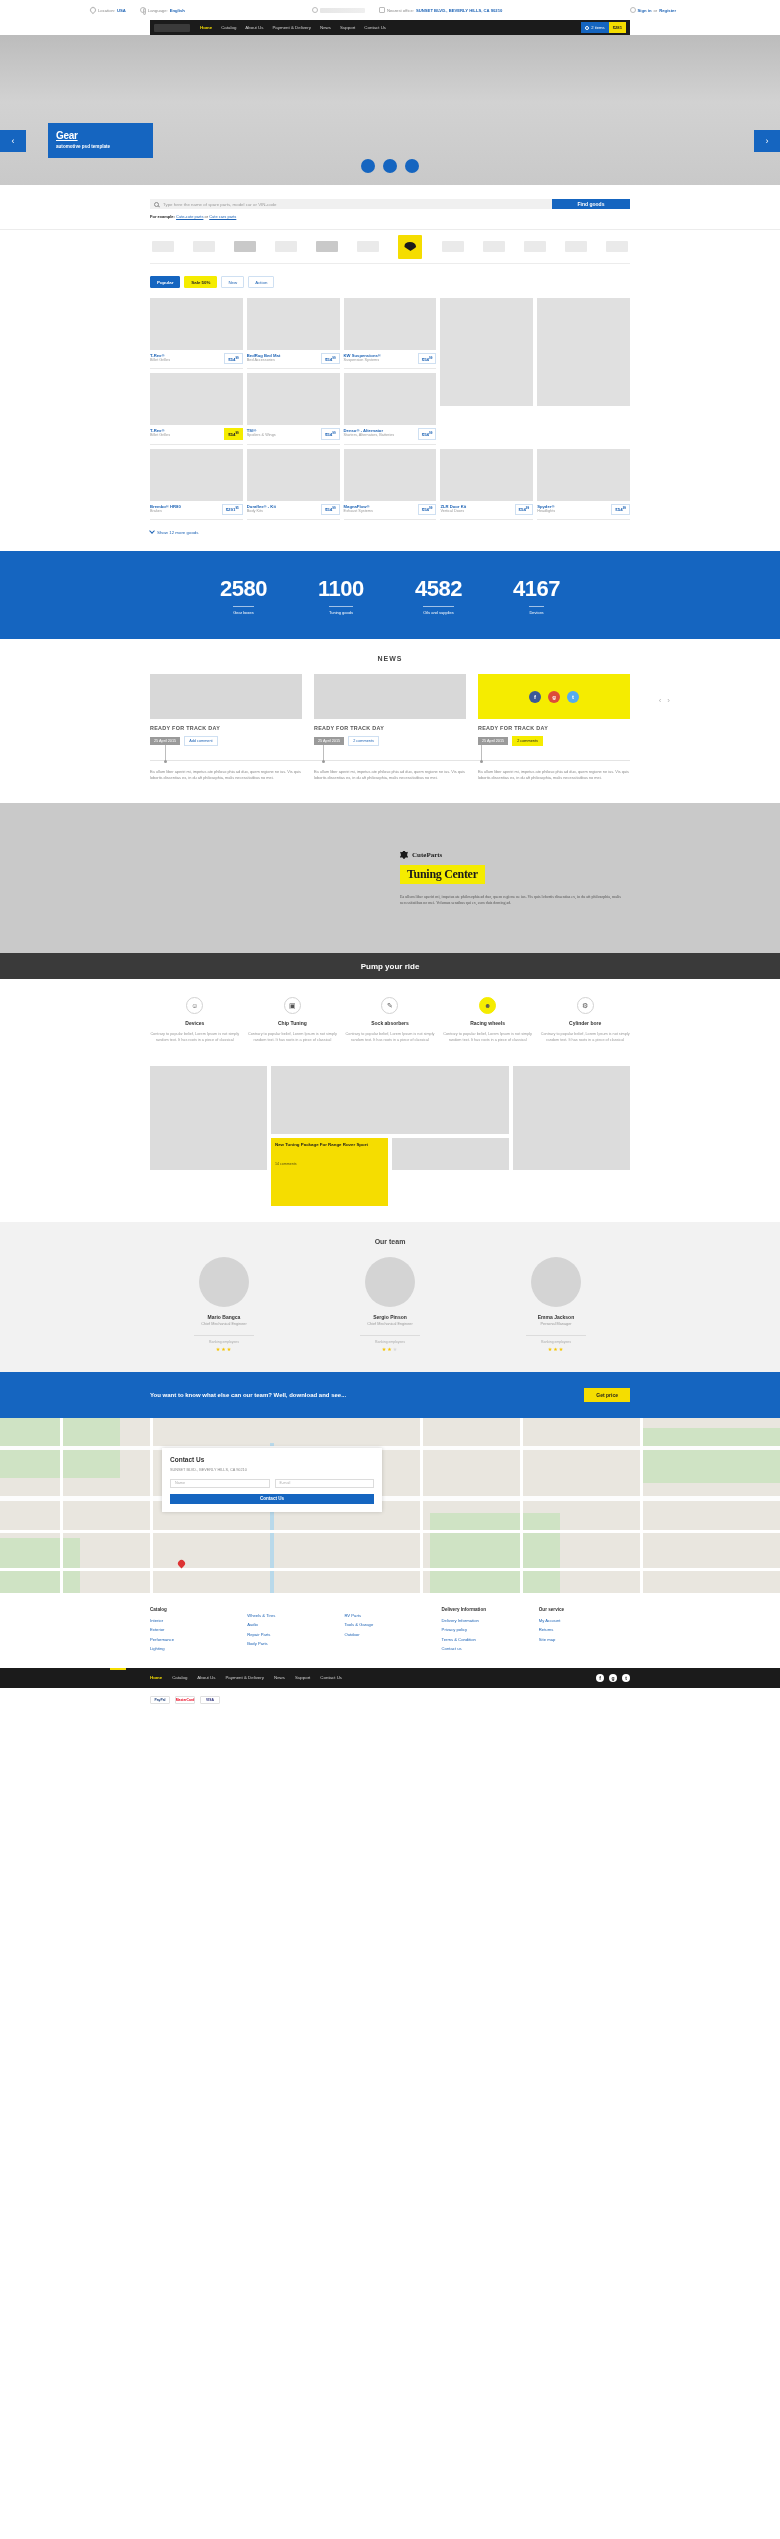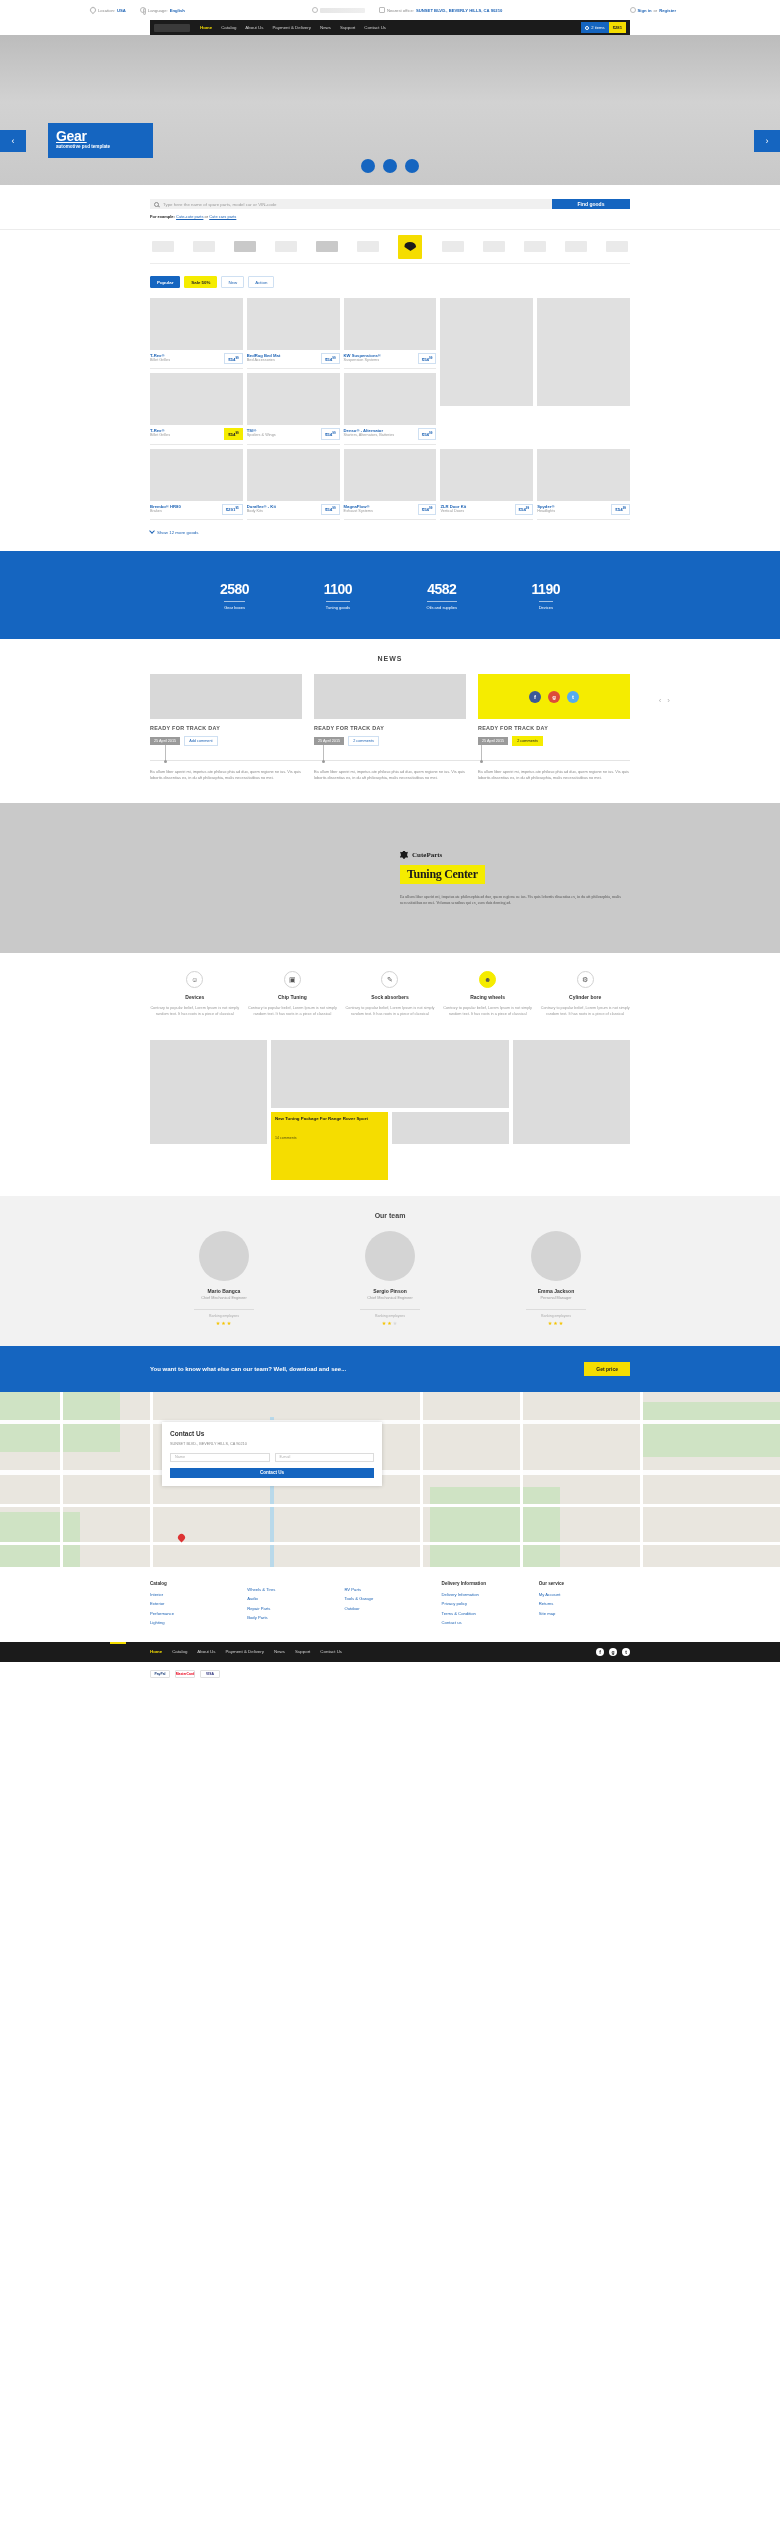--- a/index.html
+++ b/index.html
@@ -40,21 +40,21 @@
               height:11px; display:flex; align-items:center; gap:2px; }
   .cart .c2 { background:#f5dd00; color:#222; font-size:4.2px; font-weight:bold;
               padding:0 4px; height:11px; display:flex; align-items:center; }
   .cart-dot { width:4px;height:4px;border-radius:50%;border:0.6px solid #fff;display:inline-block;}
 
   
   .hero { height:150px; position:relative;
           background:linear-gradient(180deg,#bcbcbc 0%,#d2d2d2 45%,#c9c9c9 100%); }
   .hero-badge { position:absolute; left:48px; top:88px; width:105px; height:35px;
                 background:#1565c0; color:#fff; padding:6px 8px; }
-  .hero-badge .t1 { font-size:14px; font-weight:bold; letter-spacing:-0.3px; line-height:14px;text-decoration:underline;}
+  .hero-badge .t1 { font-size:10px; font-weight:bold; letter-spacing:-0.3px; line-height:14px;text-decoration:underline;}
   .hero-badge .t2 { font-size:4.6px; font-weight:bold; margin-top:1px; }
   .arrow { position:absolute; top:95px; width:26px; height:22px; background:#1565c0;
            color:#fff; display:flex; align-items:center; justify-content:center; font-size:9px; }
   .arrow.l { left:0; } .arrow.r { right:0; }
   .hero-dots { position:absolute; left:0; right:0; bottom:12px; display:flex;
                justify-content:center; gap:8px; }
   .hero-dots span { width:14px; height:14px; border-radius:50%; background:#1565c0; display:block;}
 
   
   .searchsec { background:#fff; padding:14px 0 10px; border-bottom:0.5px solid #ececec; }
@@ -104,21 +104,21 @@
   .showmore { margin-top:9px; font-size:4.4px; color:#1d63b5; display:flex;
               align-items:center; gap:3px; }
   .chev { display:inline-block; width:4px;height:4px; border-right:0.7px solid #1d63b5;
           border-bottom:0.7px solid #1d63b5; transform:rotate(45deg); margin-bottom:2px;}
 
   
   .stats { background:#1565c0; height:88px; display:flex; align-items:center;
            justify-content:center; }
   .stats .row { width:340px; display:flex; justify-content:space-between; }
   .stat { text-align:center; color:#fff; }
-  .stat .n { font-size:14px; font-weight:bold; letter-spacing:-0.5px; }
+  .stat .n { font-size:22px; font-weight:bold; letter-spacing:-0.5px; }
   .stat .l { font-size:4px; margin-top:4px; padding-top:3px; border-top:0.7px solid rgba(255,255,255,.6);
              display:inline-block; }
 
   
   .news { padding:16px 0 22px; background:#fff; }
   .news h2 { text-align:center; font-size:7px; color:#444; letter-spacing:1px;
              font-weight:bold; margin-bottom:12px; }
   .ngrid { display:grid; grid-template-columns:repeat(3,1fr); gap:12px; position:relative; }
   .nimg { height:45px; background:#d8d8d8; }
   .nimg.yel { background:#f5ec00; display:flex; align-items:center; justify-content:center; gap:7px; }
@@ -490,21 +490,21 @@
       </div>
       <div class="stat">
         <div class="n">1100</div>
         <div class="l">Tuning goods</div>
       </div>
       <div class="stat">
         <div class="n">4582</div>
         <div class="l">Oils and supplies</div>
       </div>
       <div class="stat">
-        <div class="n">1190</div>
+        <div class="n">4167</div>
         <div class="l">Devices</div>
       </div>
     </div>
   </div>
 
   <div class="news">
     <div class="container">
       <h2>NEWS</h2>
       <div class="ngrid">
         <div>
@@ -562,20 +562,21 @@
         <div class="tlogo" style="justify-content:flex-start;">
           <span class="gear"></span>
           <span>CuteParts</span>
         </div>
         <div class="tcenter">Tuning Center</div>
         <div class="ttext" style="margin-left:0;width:230px;">Ea ullum liber aperiri mi, impetus ate philosophia ad duo, quem regione ne ius. Vis quis lobortis dissentias ex, in du aft philosophia, malis necessitatibus no mei. Volumus sensibus qui ex, eum duis doming ad.</div>
       </div>
     </div>
   </div>
 
+  <div class="pump">Pump your ride</div>
 
   <div class="feats">
     <div class="container">
       <div class="fgrid">
         <div>
           <div class="fico">
               <span>☺</span>
             </div>
           <div class="fname">Devices</div>
           <div class="fdesc">Contrary to popular belief, Lorem Ipsum is not simply random text. It has roots in a piece of classical</div>

